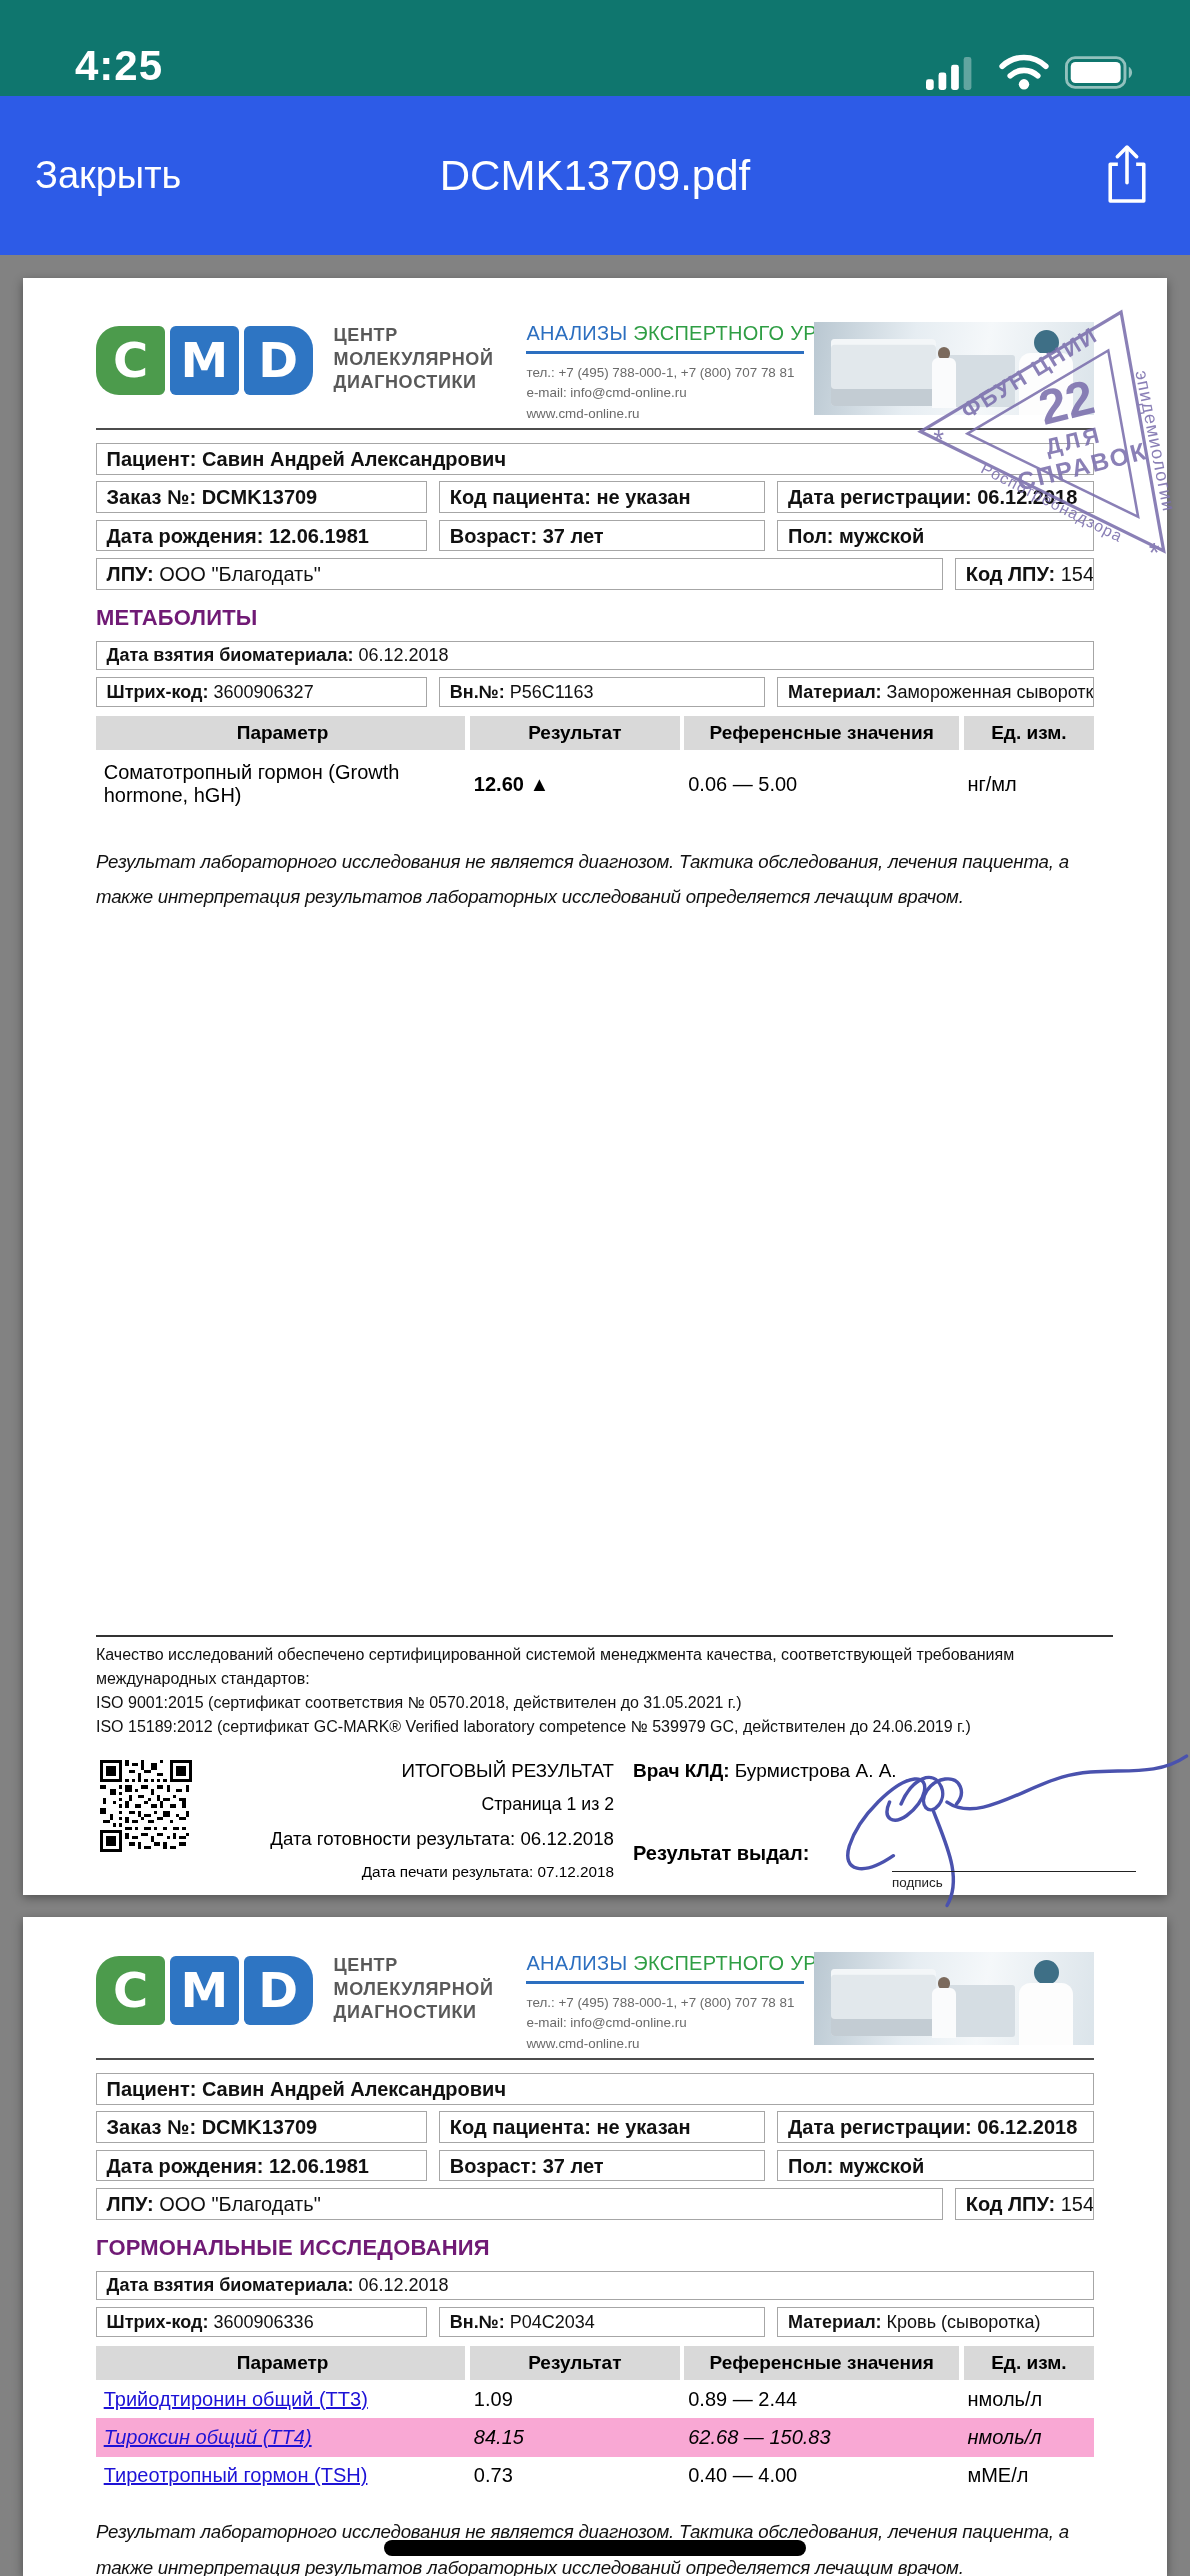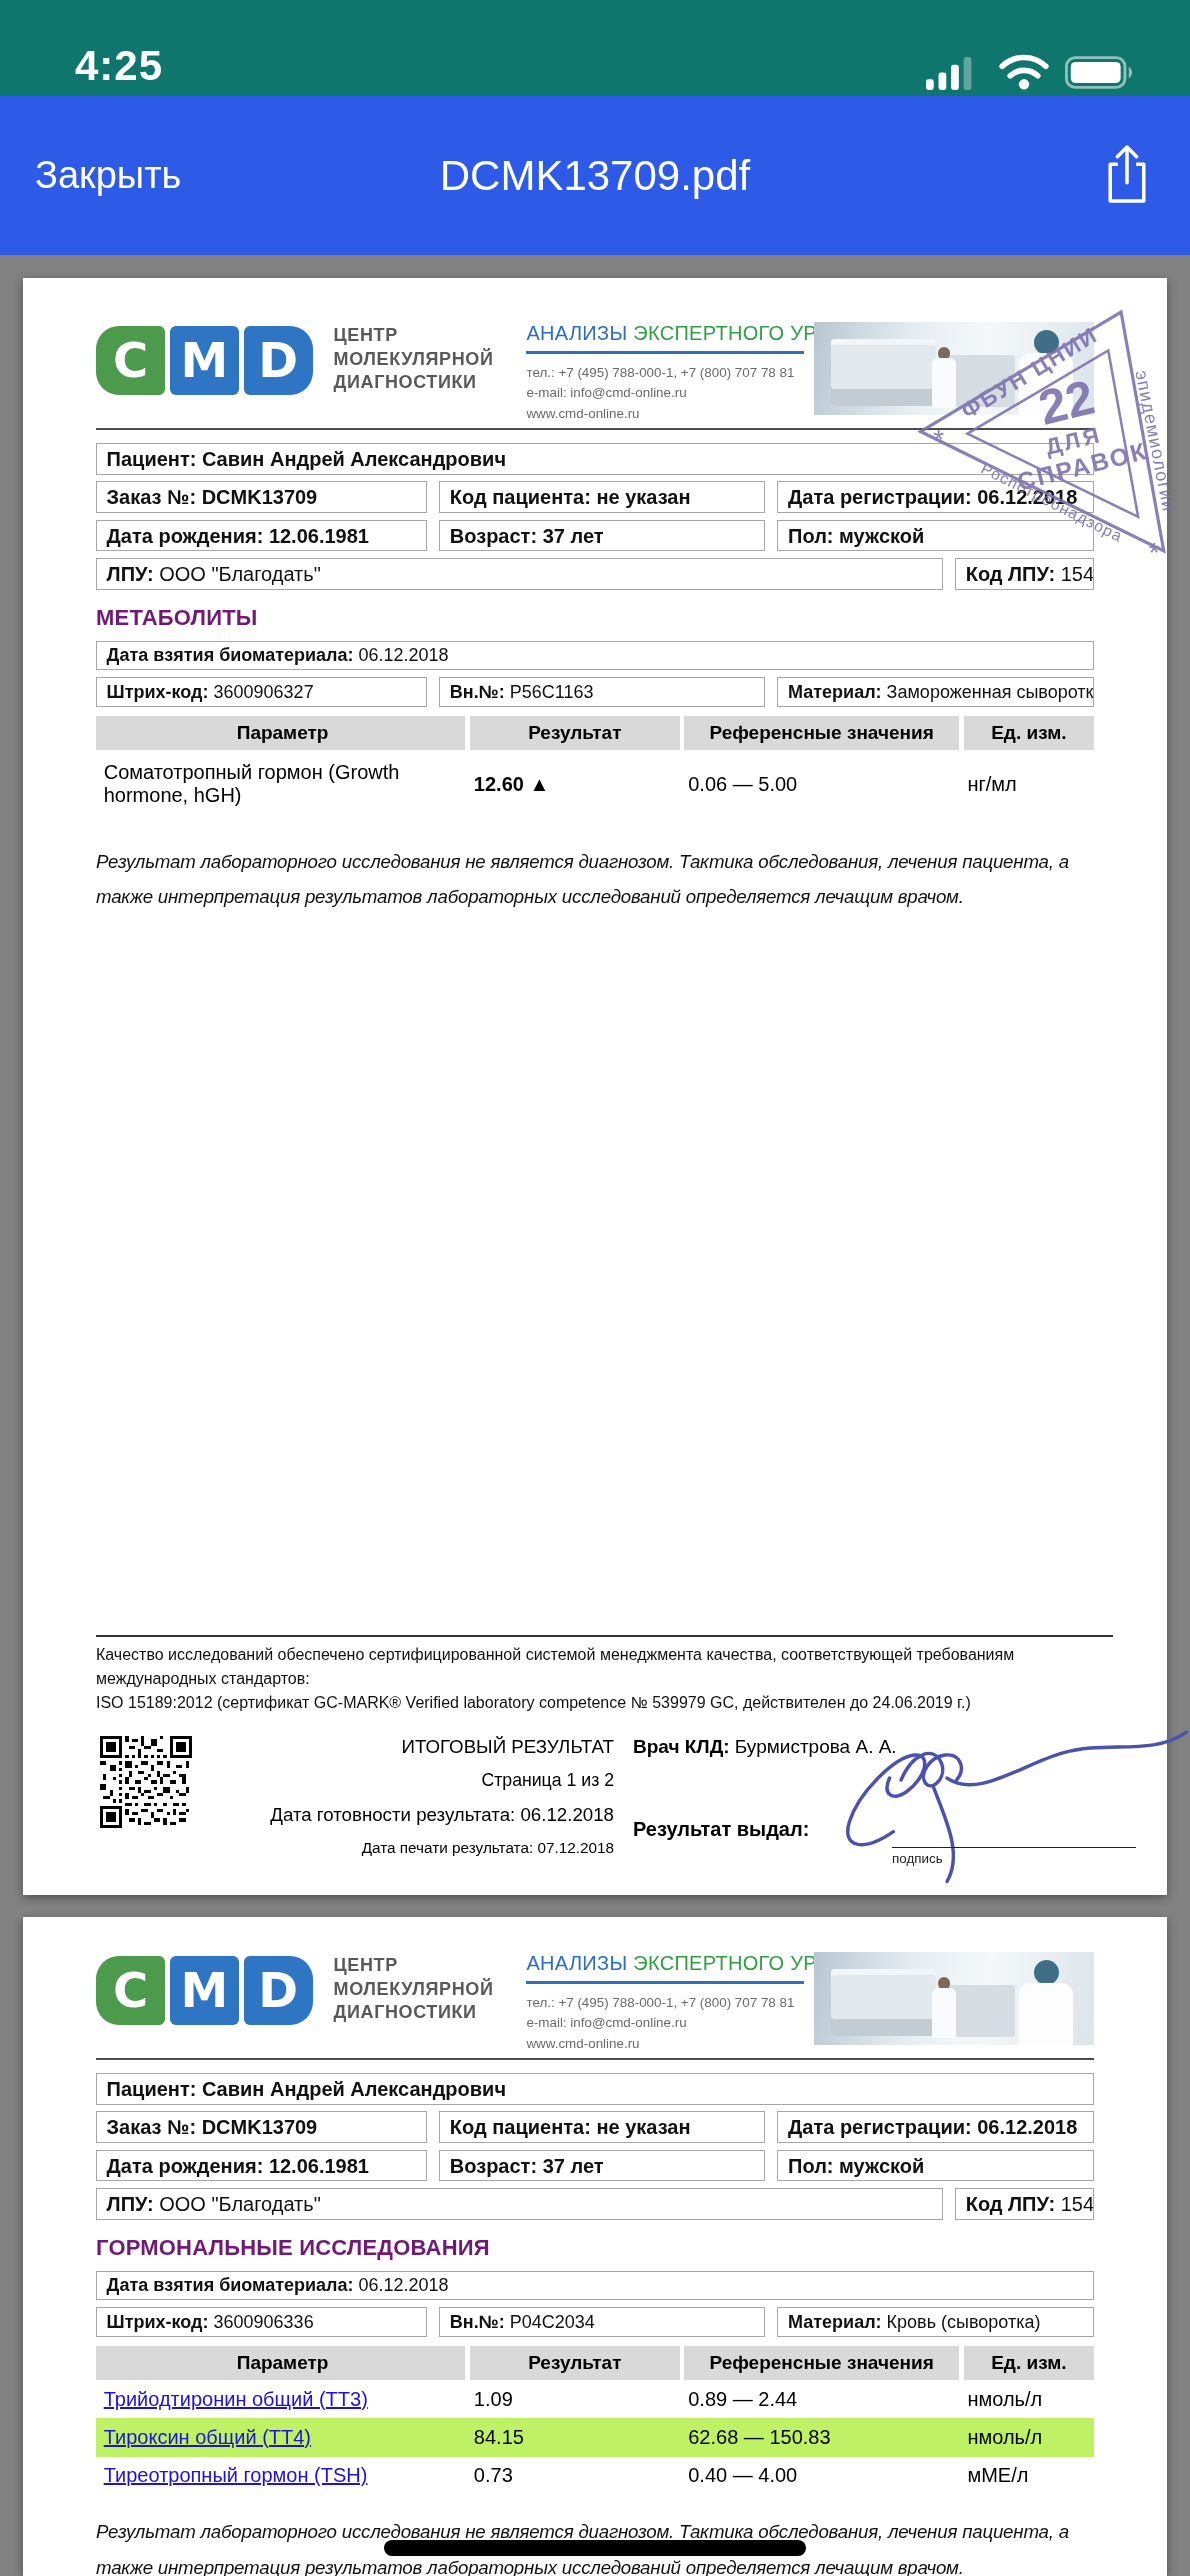--- a/index.html
+++ b/index.html
@@ -72,21 +72,21 @@
   .rhead { display:flex; gap:4.8px; }
   .rhead > div { background:#d9d9d9; font-weight:700; font-size:19px; text-align:center;
                  padding:5.8px 3.8px; }
   .rrow { display:flex; gap:4.8px; align-items:center; }
   .rrow > div { font-size:20px; padding:7.7px 3.8px; }
   .cparam { flex:0 0 37%; text-align:left !important; padding-left:7.7px !important; }
   .cres   { flex:0 0 21%; }
   .cref   { flex:0 0 27.5%; }
   .cunit  { flex:1; }
   .resbold { font-weight:700; }
-  .stripe { background:#bef264; }
+  .stripe { background:#f9a8d4;font-style:italic; }
   .plink { color:#1d12d6; text-decoration:underline; cursor:pointer; }
 
   .disclaimer { font-style:italic; font-size:18.7px; color:#111; line-height:1.9;
                 margin-top:25px; letter-spacing:-0.2px; }
 
   
   .pfooter { position:absolute; left:54px; right:54px; top:1357px; }
   .fline { border-top:2.4px solid #333; margin-left:19px; }
   .cert { font-size:16px; color:#111; line-height:1.5; margin-top:5.8px; margin-left:19px; }
   .frow { position:relative; height:163px; margin-top:15.3px; }
@@ -230,20 +230,21 @@
           </div>
         </div>
 
         <div class="disclaimer">Результат лабораторного исследования не является диагнозом. Тактика обследования, лечения пациента, а также интерпретация результатов лабораторных исследований определяется лечащим врачом.</div>
       </div>
 
       <div class="pfooter">
         <div class="fline"></div>
         <div class="cert">
           <div>Качество исследований обеспечено сертифицированной системой менеджмента качества, соответствующей требованиям международных стандартов:</div>
+          <div>ISO 9001:2015 (сертификат соответствия № 0570.2018, действителен до 31.05.2021 г.)</div>
           <div>ISO 15189:2012 (сертификат GC-MARK® Verified laboratory competence № 539979 GC, действителен до 24.06.2019 г.)</div>
         </div>
         <div class="frow">
           <svg class="qr" width="92" height="92" viewBox="0 0 29 29" shape-rendering="crispEdges">
             <rect width="29" height="29" fill="#fff"></rect>
             <g fill="#000">
               <rect x="0" y="0" width="7" height="7"></rect>
                 <rect x="22" y="0" width="7" height="7"></rect>
                 <rect x="0" y="22" width="7" height="7"></rect>
               <rect x="1" y="1" width="5" height="5" fill="#fff"></rect>

